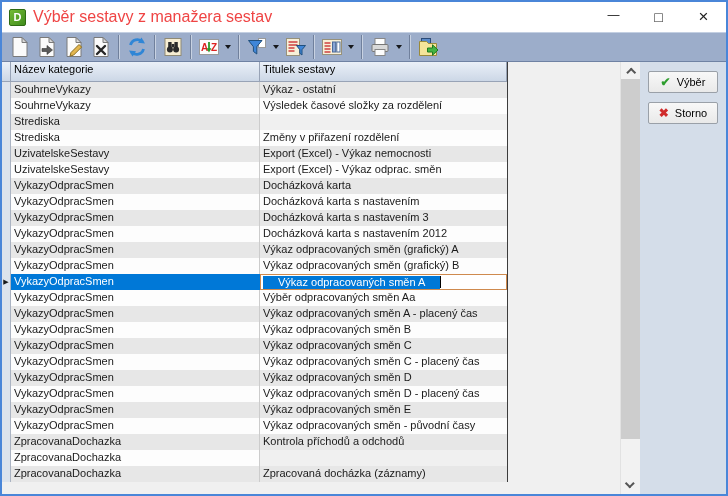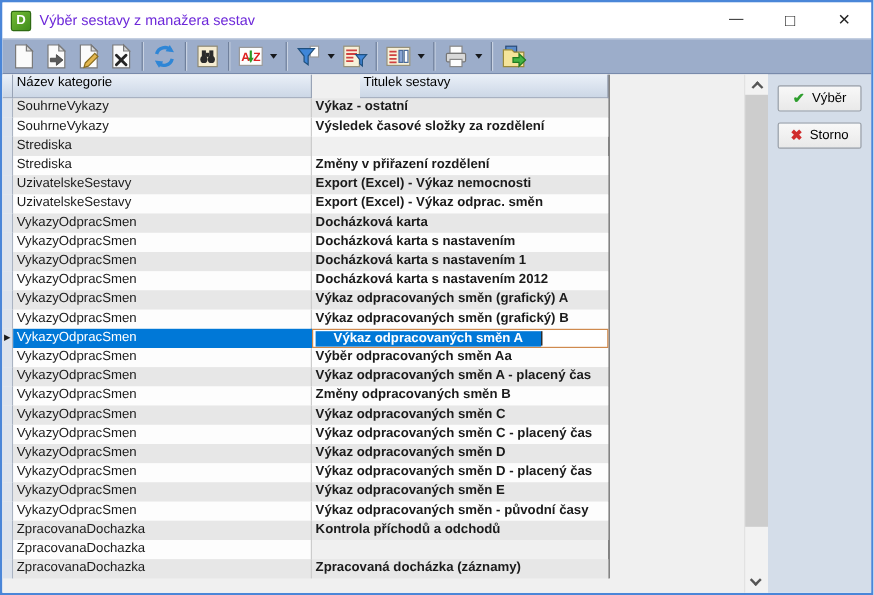--- a/index.html
+++ b/index.html
@@ -14,21 +14,21 @@
   }
   
   .titlebar { flex:0 0 30px; background:#fff; display:flex; align-items:center; }
   .app-icon {
     width:17px; height:17px; margin-left:7px;
     background:linear-gradient(135deg,#74bb35,#3f8c1c);
     border:1px solid #2e6b12; border-radius:2px;
     color:#fff; font-weight:bold; font-size:11px;
     display:flex; align-items:center; justify-content:center;
   }
-  .title { margin-left:7px; font-size:12px; color:#6d28d9; }
+  .title { margin-left:7px; font-size:16px; color:#ef4444; }
   .win-controls { margin-left:auto; display:flex; height:100%; }
   .wc { width:45px; height:100%; display:flex; align-items:center; justify-content:center; color:#222; cursor:default; }
   .wc-min { font-size:12px; margin-top:-4px; }
   .wc-max { font-size:14px; }
   .wc-close { font-size:17px; }
   
   .toolbar {
     flex:0 0 30px; background:var(--toolbar-bg,#9cadca);
     border-bottom:1px solid #6f82a3;
     box-shadow:inset 0 1px 0 #c3cfe2;
@@ -41,25 +41,25 @@
   .tsep { width:1px; height:24px; background:#70809c; margin:0 4px; box-shadow:1px 0 0 rgba(255,255,255,.45); }
   
   .content { flex:1; display:flex; min-height:0; }
   .grid-region { flex:1; display:flex; min-width:0; background:#f0f0f0; }
   .table-area { width:618px; background:#f0f0f0; overflow:hidden; }
   .grid-table { width:506px; border-right:1px solid #3c3c3c; }
   .grid-header { display:flex; height:20px; }
   .ind-h { width:9px; background:linear-gradient(#eaf0f8,#ccd7e6); border-right:1px solid #98a3b6; border-bottom:1px solid #98a3b6; }
   .col { font-size:11px; line-height:15px; padding-left:3px; white-space:nowrap; overflow:hidden; color:#1a1a1a; }
   .h1,.h2 { background:linear-gradient(#eaf0f8,#ccd7e6); border-right:1px solid #98a3b6; border-bottom:1px solid #98a3b6; color:#000; }
-  .h1 { width:249px; } .h2 { flex:1;margin-left:40px; }
+  .h1 { width:249px; } .h2 { flex:1; }
   .grow { display:flex; height:16px; }
   .ind { width:9px; background:#dde3ec; border-right:1px solid #aab3c2; font-size:7px; line-height:15px; text-align:center; color:#1a1a1a; }
   .c1 { width:249px; border-right:1px solid #cccccc; }
-  .c2 { flex:1;font-weight:bold; }
+  .c2 { flex:1; }
   .odd .c1,.odd .c2 { background:#e7e7e7; }
   .even .c1,.even .c2 { background:#fdfdfd; }
   .sel .c1 { background:var(--sel,#0078d7); color:#fff; border-right-color:var(--sel,#0078d7); }
   .sel .c2.editor { background:#fff; border:1px solid #cf8a4e; padding-left:2px; display:flex; align-items:center; }
   .hl { background:var(--sel,#0078d7); color:#fff; font-size:11px; line-height:13px; padding:0 15px; white-space:nowrap; }
   .caret-line { width:1px; height:12px; background:#000; flex:0 0 1px; }
   
   .vscroll { width:20px; display:flex; flex-direction:column; background:#f2f2f2; border-left:1px solid #e2e2e2; }
   .sb-btn { flex:0 0 17px; display:flex; align-items:center; justify-content:center; }
   .chev { width:7px; height:7px; border:solid #555; border-width:2px 2px 0 0; }
@@ -280,21 +280,21 @@
                 <div class="col c2">Docházková karta</div>
               </div>
               <div class="grow even">
                 <div class="ind"></div>
                 <div class="col c1">VykazyOdpracSmen</div>
                 <div class="col c2">Docházková karta s nastavením</div>
               </div>
               <div class="grow odd">
                 <div class="ind"></div>
                 <div class="col c1">VykazyOdpracSmen</div>
-                <div class="col c2">Docházková karta s nastavením 1</div>
+                <div class="col c2">Docházková karta s nastavením 3</div>
               </div>
               <div class="grow even">
                 <div class="ind"></div>
                 <div class="col c1">VykazyOdpracSmen</div>
                 <div class="col c2">Docházková karta s nastavením 2012</div>
               </div>
               <div class="grow odd">
                 <div class="ind"></div>
                 <div class="col c1">VykazyOdpracSmen</div>
                 <div class="col c2">Výkaz odpracovaných směn (grafický) A</div>
@@ -318,21 +318,21 @@
                 <div class="col c2">Výběr odpracovaných směn Aa</div>
               </div>
               <div class="grow odd">
                 <div class="ind"></div>
                 <div class="col c1">VykazyOdpracSmen</div>
                 <div class="col c2">Výkaz odpracovaných směn A - placený čas</div>
               </div>
               <div class="grow even">
                 <div class="ind"></div>
                 <div class="col c1">VykazyOdpracSmen</div>
-                <div class="col c2">Změny odpracovaných směn B</div>
+                <div class="col c2">Výkaz odpracovaných směn B</div>
               </div>
               <div class="grow odd">
                 <div class="ind"></div>
                 <div class="col c1">VykazyOdpracSmen</div>
                 <div class="col c2">Výkaz odpracovaných směn C</div>
               </div>
               <div class="grow even">
                 <div class="ind"></div>
                 <div class="col c1">VykazyOdpracSmen</div>
                 <div class="col c2">Výkaz odpracovaných směn C - placený čas</div>

